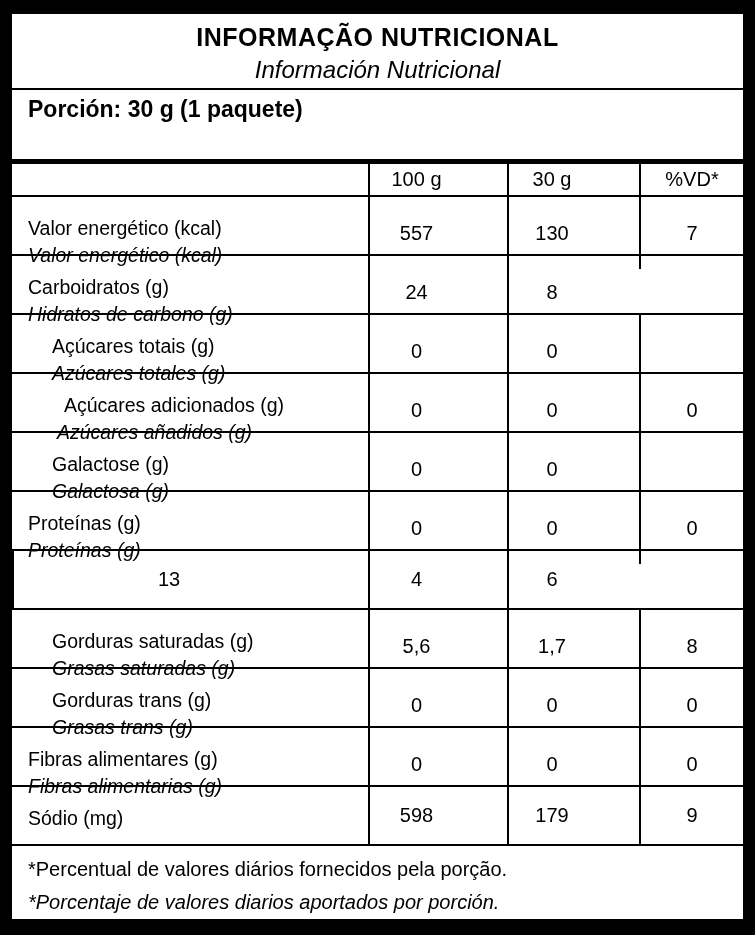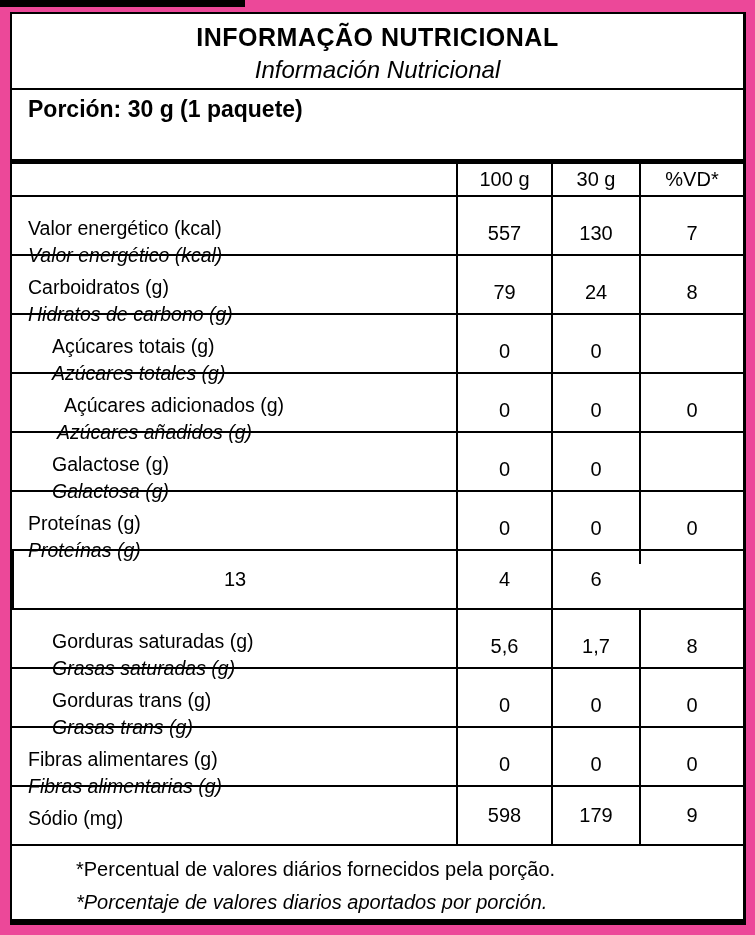--- a/index.html
+++ b/index.html
@@ -4,21 +4,21 @@
 <style>
   html, body {
     margin: 0;
     padding: 0;
     background: #ffffff;
   }
   .canvas {
     position: relative;
     width: 755px;
     height: 935px;
-    background: #ec4899;
+    background: #000000;
     font-family: "Liberation Sans", sans-serif;
     color: #000000;
     overflow: hidden;
   }
   
   .top-edge-line {
     position: absolute;
     left: 0; top: 0;
     width: 245px; height: 7px;
     background: #000000;
@@ -64,20 +64,21 @@
   .portion-line {
     font-size: 23px;
     font-weight: bold;
     line-height: 35px;
   }
   .grid-row {
     display: grid;
     grid-template-columns: 1fr 95px 88px 104px;
     border-bottom: 2px solid #000;
     box-sizing: border-box;
+    gap: 44px;
   }
   .header-row {
     height: 35px;
   }
   .data-row {
     height: 59px;
   }
   .cell {
     box-sizing: border-box;
   }
@@ -102,21 +103,20 @@
   .ind2 { padding-left: 52px; }
   .ind2es { padding-left: 45px; }
   .footer-block {
     flex: 1;
     padding: 7px 0 0 16px;
   }
   .footnote {
     font-size: 20px;
     line-height: 33px;
     white-space: nowrap;
-    margin-left: 48px;
   }
   .footnote.es-line { font-style: italic; }
 </style>
 </head>
 <body>
 
 <div class="canvas">
   <div class="top-edge-line"></div>
 
   <div class="label-box">
@@ -146,21 +146,20 @@
     <div class="cell vcell">557</div>
     <div class="cell vcell">130</div>
     <div class="cell vcell">7</div>
   </div>
 
   <div class="grid-row data-row">
     <div class="cell label-cell">
       <div class="row-line pt-line ind0">Carboidratos (g)</div>
       <div class="row-line es-line ind0">Hidratos de carbono (g)</div>
     </div>
-    <div class="cell vcell">79</div>
     <div class="cell vcell">24</div>
     <div class="cell vcell">8</div>
   </div>
 
   <div class="grid-row data-row">
     <div class="cell label-cell">
       <div class="row-line pt-line ind1">Açúcares totais (g)</div>
       <div class="row-line es-line ind1">Azúcares totales (g)</div>
     </div>
     <div class="cell vcell">0</div>

